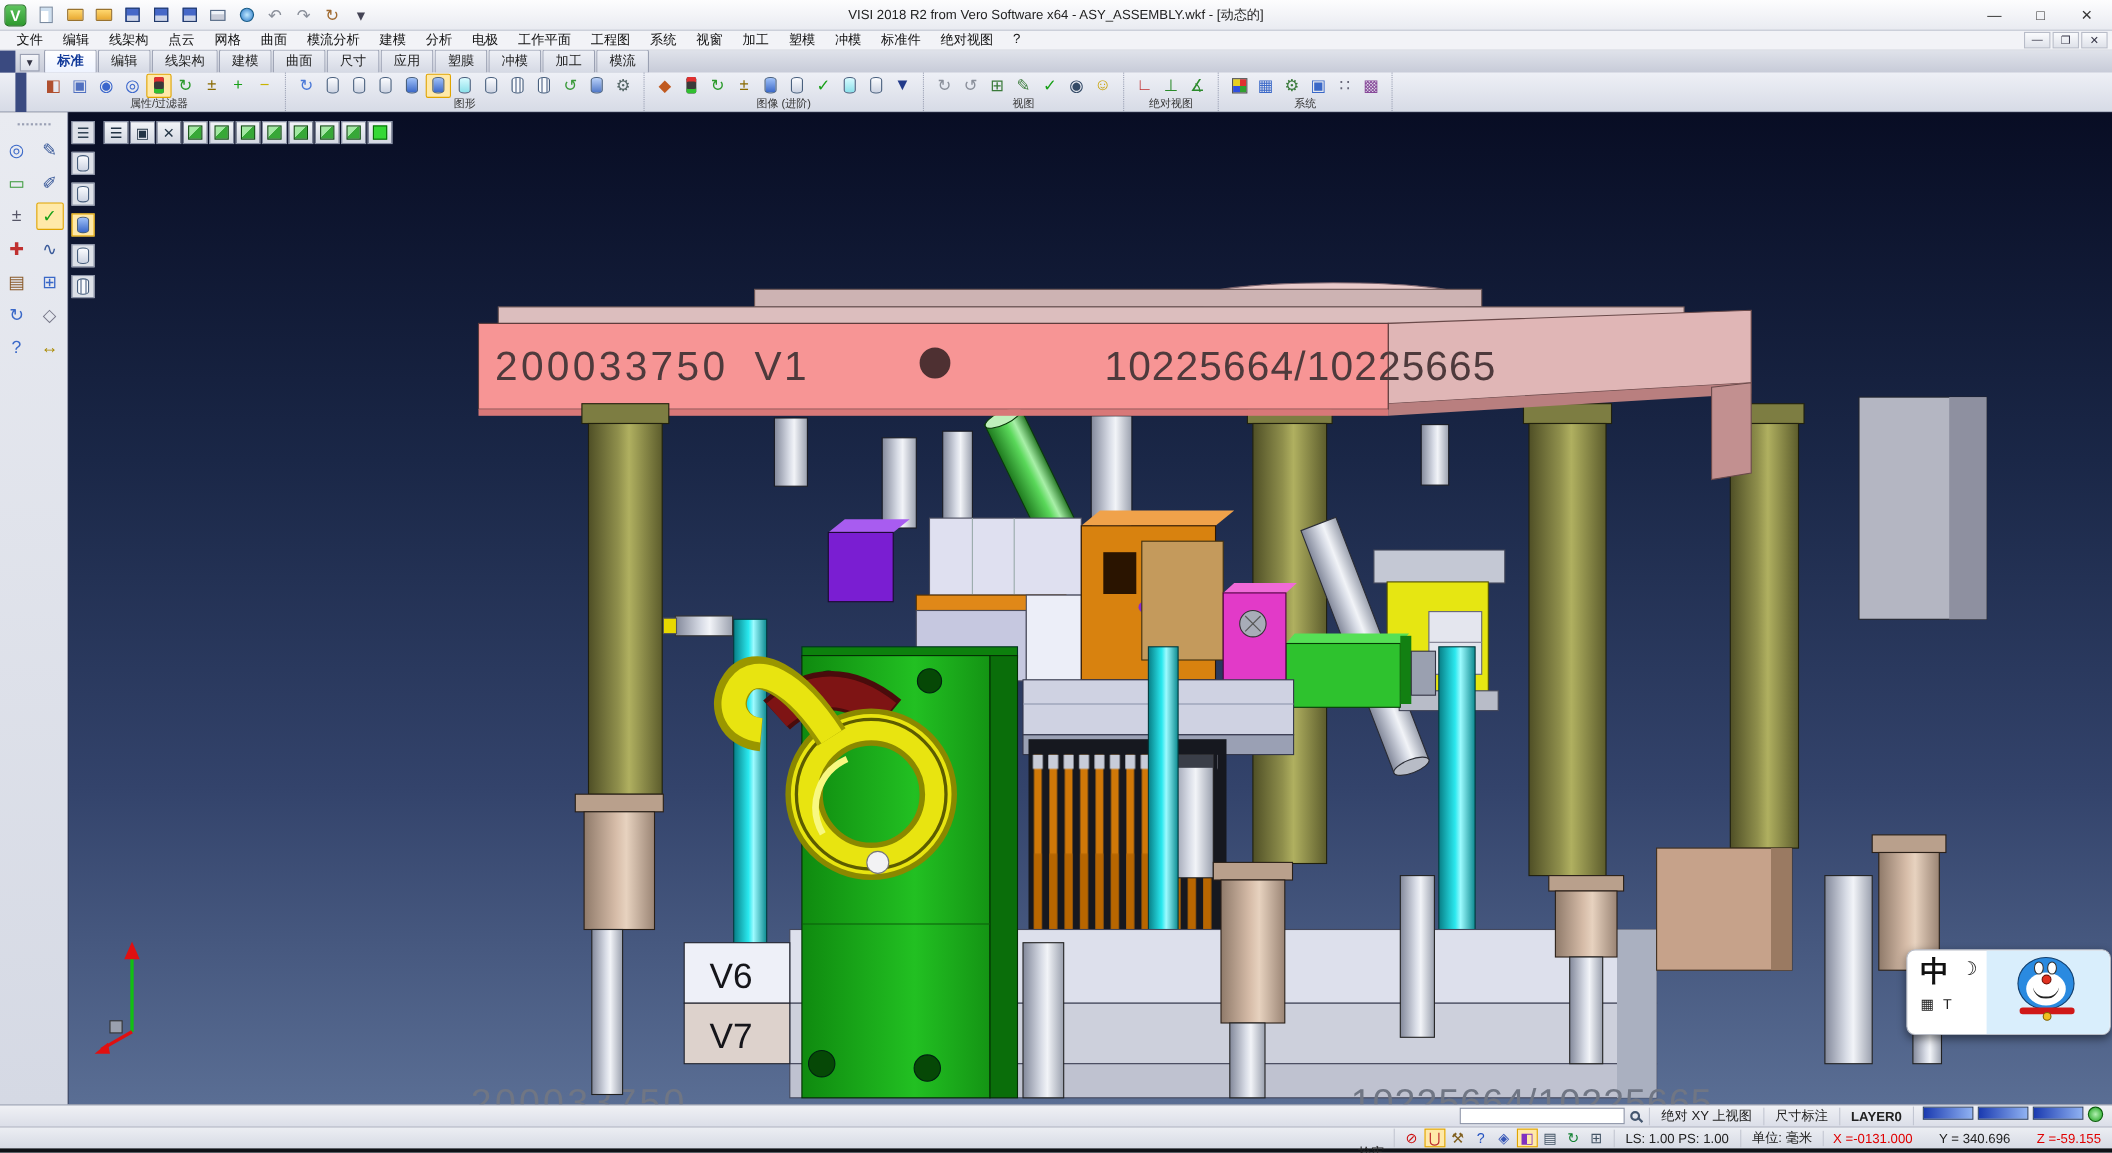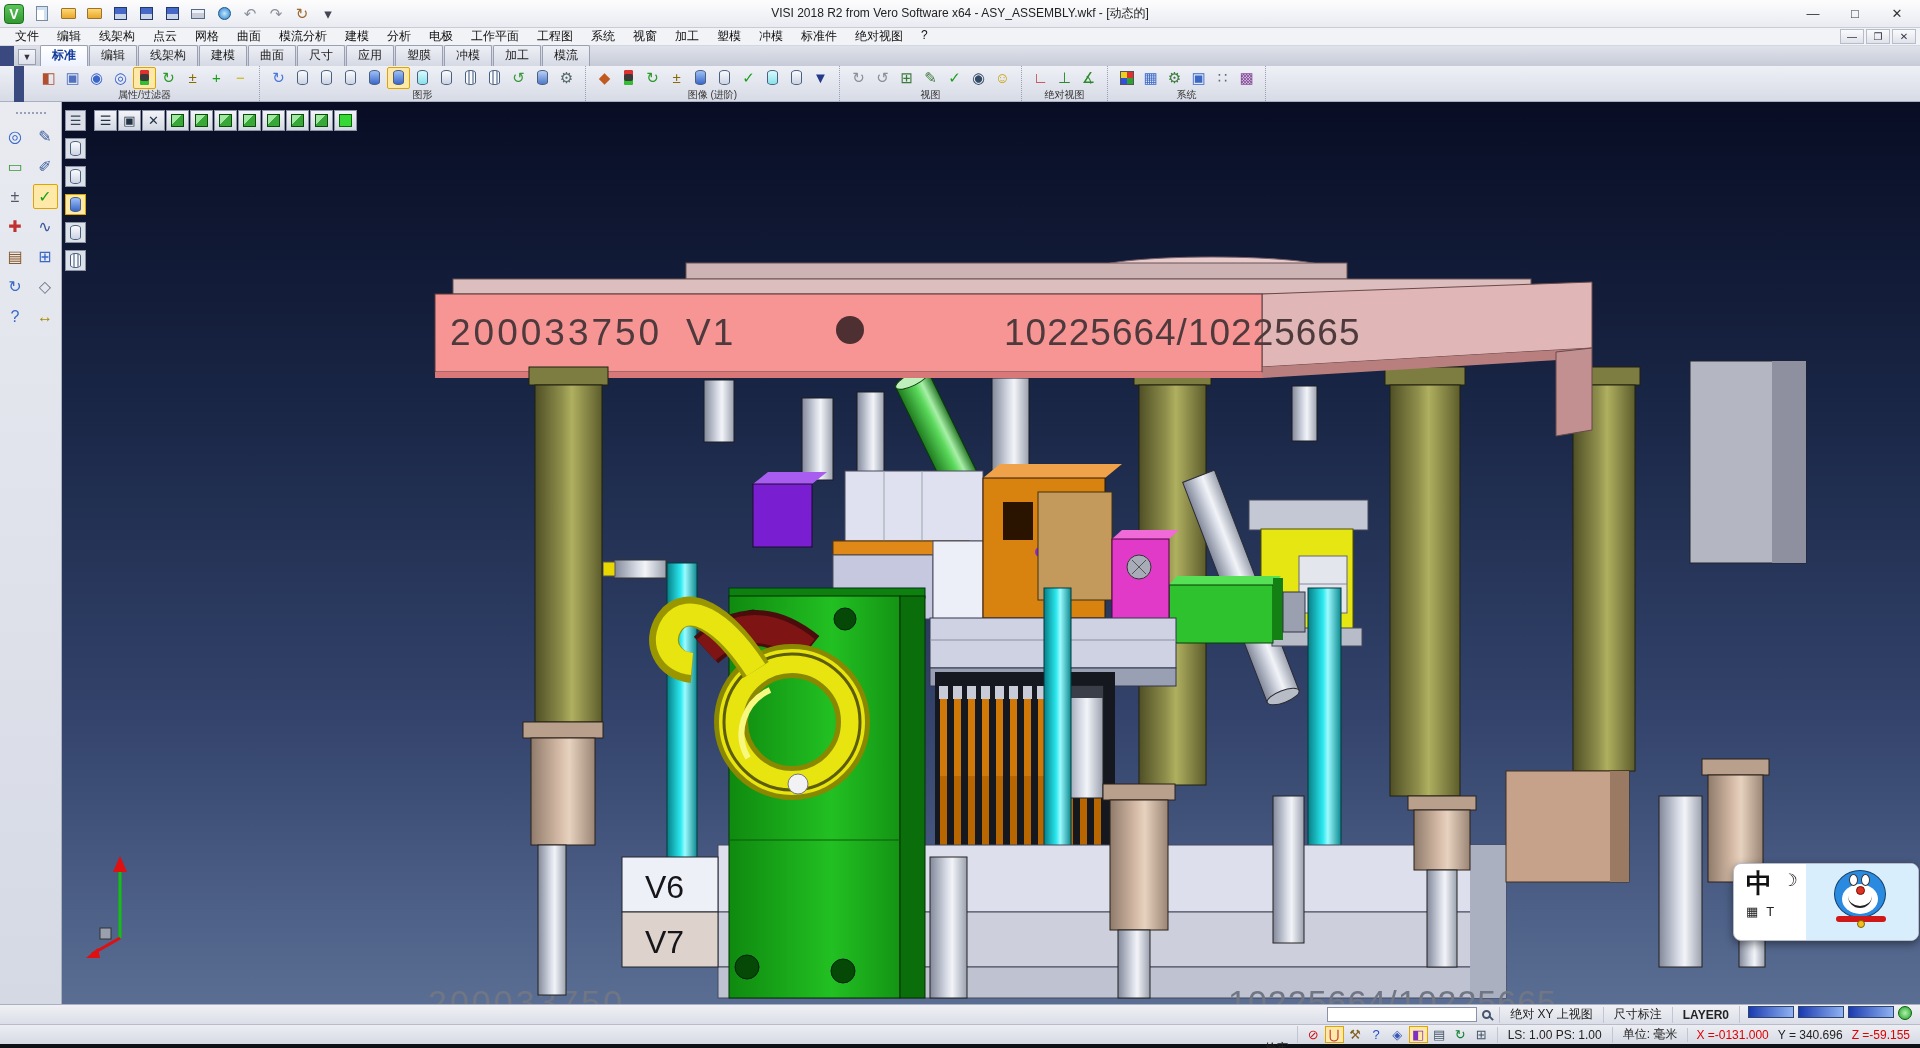--- a/index.html
+++ b/index.html
@@ -97,21 +97,21 @@
   .sb-layer{font-weight:bold;}
   .sb-swatches{display:flex;gap:4px;padding:0 8px;border-left:1px solid #c2c6d2;}
   .sb2{height:20px;background:linear-gradient(#eceef3,#d6dae4);border-top:1px solid #b8bcc8;display:flex;align-items:center;font-size:12px;color:#222;}
   .sb2-spacer{flex:1;}
   .sb2-lock{padding:0 8px;margin-top:28px;}
   .sb2-icons{display:flex;gap:2px;padding:0 6px;border-left:1px solid #c2c6d2;}
   .sb2-icon{width:19px;height:17px;display:flex;align-items:center;justify-content:center;font-size:13px;border:1px solid transparent;}
   .sb2-icon.hl{background:#ffe9a8;border:1px solid #e0a400;}
   .coord-x,.coord-z{color:#e00000;}
   .coord-y{color:#222;}
-  .coords{display:flex;gap:9px;padding:0 10px 0 8px;border-left:1px solid #c2c6d2;white-space:nowrap;}
+  .coords{display:flex;gap:24px;padding:0 10px 0 8px;border-left:1px solid #c2c6d2;white-space:nowrap;}
   .taskbar{height:4px;background:#0e1116;}
 </style>
 </head>
 <body>
 
 <div class="titlebar">
   <div class="qat">
       <div class="qat-icon logo">V</div>
       <div class="qat-icon">
         <span class="shp doc"></span>

